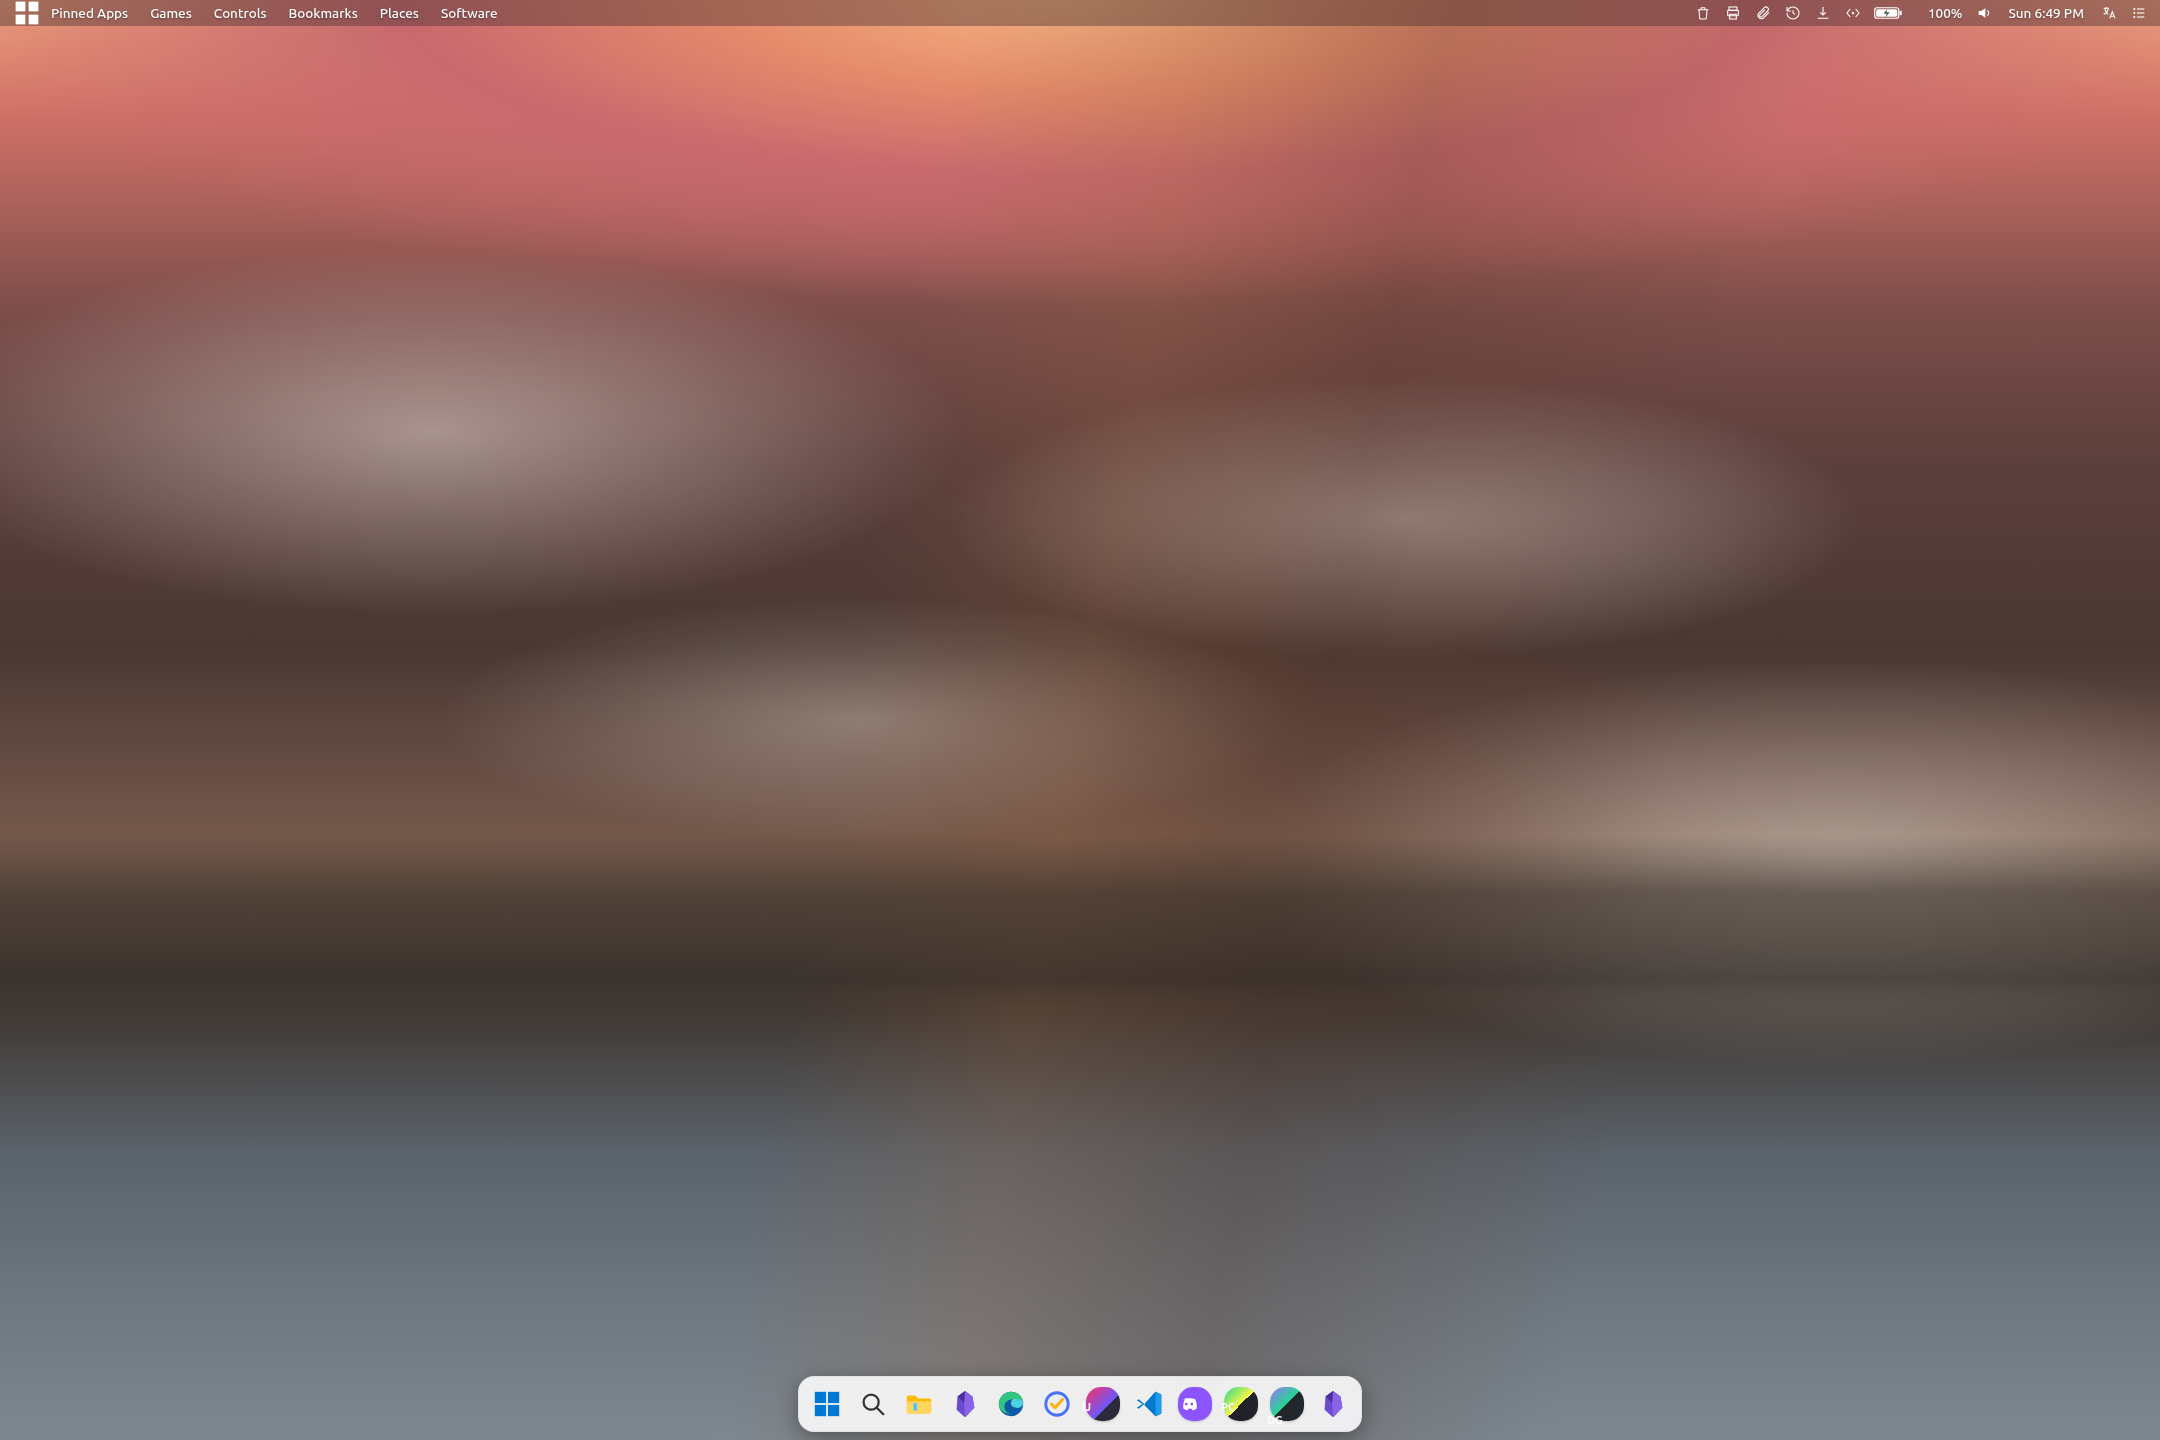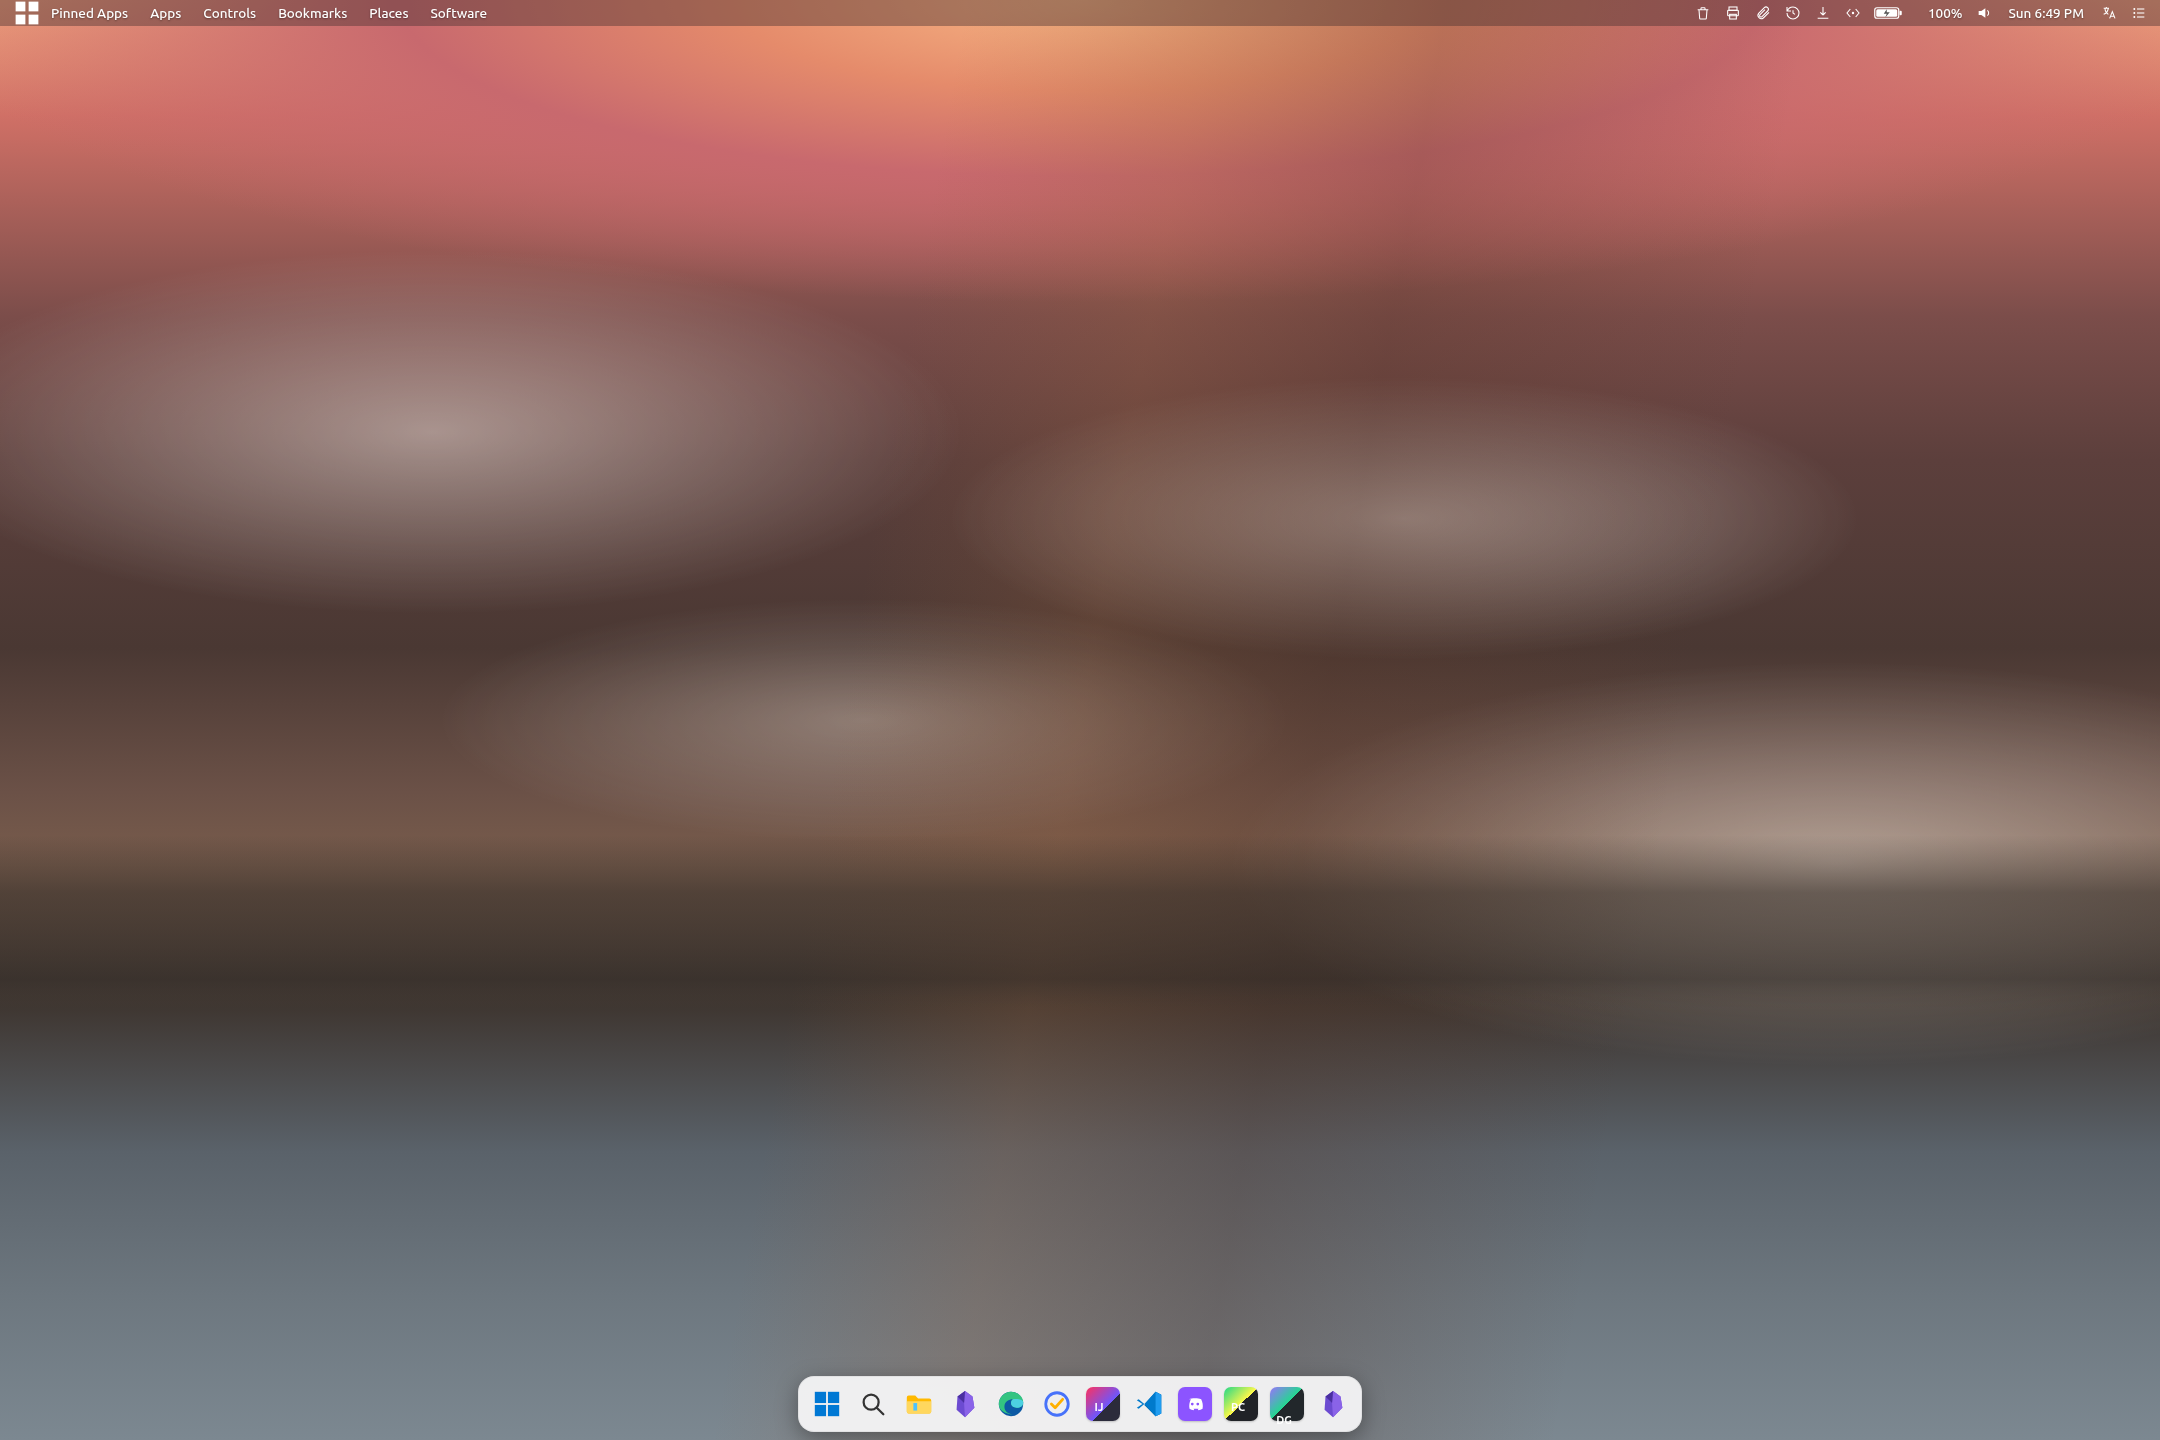--- a/index.html
+++ b/index.html
@@ -55,42 +55,42 @@
     .dock {
       position: absolute; bottom: 8px; left: 50%; transform: translateX(-50%);
       height: 56px; padding: 6px 10px;
       background: rgba(248,248,250,0.92);
       border-radius: 16px;
       box-shadow: 0 6px 22px rgba(0,0,0,.35), inset 0 0 0 1px rgba(0,0,0,.05);
       display:flex; align-items:center; gap:8px;
       z-index:10;
     }
     .dock .app{ width:38px; height:42px; display:flex; align-items:center; justify-content:center; cursor:pointer; border-radius:6px; }
-    .dock .app .tile{ width:34px; height:34px; border-radius:7px; display:flex; align-items:center; justify-content:center; font-size:11px; font-weight:700; color:#fff; box-shadow: 0 1px 2px rgba(0,0,0,.2); }
+    .dock .app .tile{ width:34px; height:34px; border-radius:15px; display:flex; align-items:center; justify-content:flex-start; font-size:11px; font-weight:700; color:#fff; box-shadow: 0 1px 2px rgba(0,0,0,.2); }
     .dock .app svg{ width:30px; height:30px; }
   </style>
 </head>
 <body>
 
 <div class="wallpaper"></div>
 
 <div class="topbar">
   <div class="start-icon">
     <svg viewBox="0 0 16 16">
         <g fill="#fff">
           <rect x="1" y="1" width="6" height="6"></rect>
           <rect x="9" y="1" width="6" height="6"></rect>
           <rect x="1" y="9" width="6" height="6"></rect>
           <rect x="9" y="9" width="6" height="6"></rect>
         </g>
       </svg>
   </div>
   <div class="menus">
     <div class="menu-item">Pinned Apps</div>
-    <div class="menu-item">Apps</div>
+    <div class="menu-item">Games</div>
     <div class="menu-item">Controls</div>
     <div class="menu-item">Bookmarks</div>
     <div class="menu-item">Places</div>
     <div class="menu-item">Software</div>
   </div>
   <div class="spacer"></div>
   <div class="tray">
     <div class="ico">
         <svg viewBox="0 0 24 24">
           <path d="M4 7h16M9 7V5a1 1 0 011-1h4a1 1 0 011 1v2M6 7l1 13a1 1 0 001 1h8a1 1 0 001-1l1-13"></path>

